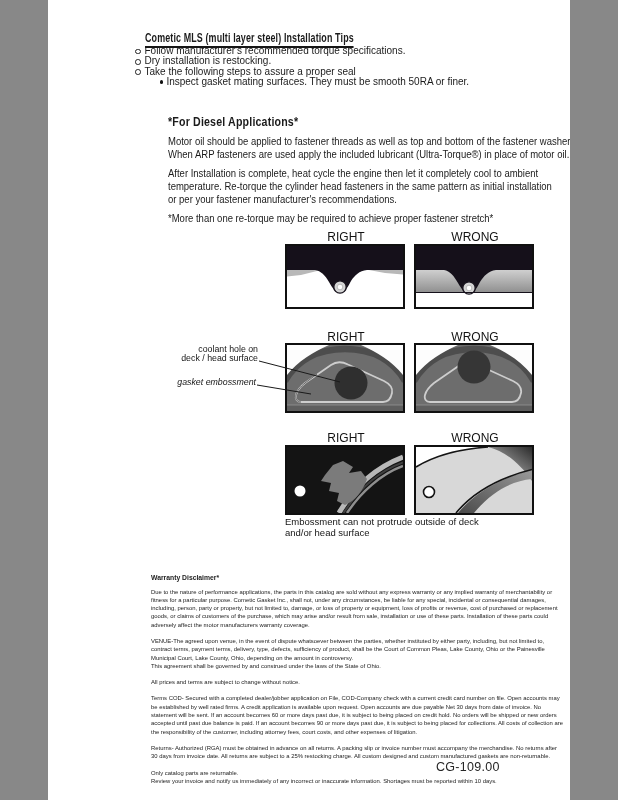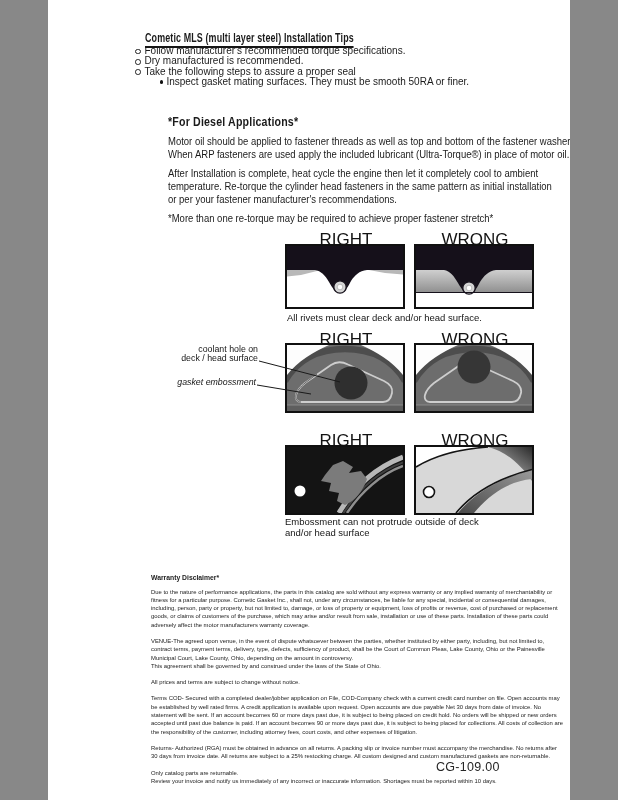--- a/index.html
+++ b/index.html
@@ -21,21 +21,21 @@
          margin:3px 3px 0 0;}
 
   
   .diesel{position:absolute;left:88px;top:115px;width:470px;margin-left:32px;}
   .diesel h2{margin:0 0 6px 0;font-size:12.5px;font-weight:bold;white-space:nowrap;
              transform:scaleX(.85);transform-origin:left top;letter-spacing:.2px;}
   .diesel p{margin:0 0 6px 0;font-size:10px;line-height:13px;white-space:pre-line;
             transform:scaleX(.95);transform-origin:left top;width:460px;}
 
   
-  .fig-label{position:absolute;width:122px;text-align:center;font-size:17px;color:#131313;}
+  .fig-label{position:absolute;width:122px;text-align:center;font-size:12px;color:#131313;}
   .fig-box{position:absolute;width:116px;border:2px solid #101010;background:#fff;}
   .fig-box svg{display:block;width:100%;height:100%;}
   .h1x{height:61px;} .h2x{height:66px;}
   .fig-caption{position:absolute;font-size:9.5px;line-height:11px;color:#151515;white-space:pre-line;}
 
   .ann{position:absolute;font-size:8.8px;line-height:9.3px;text-align:right;
        white-space:pre-line;color:#151515;width:102px;}
   .leaders{position:absolute;left:205px;top:352px;width:105px;height:48px;}
 
   
@@ -52,21 +52,21 @@
 
   <div class="title">Cometic MLS (multi layer steel) Installation Tips</div>
 
   <div class="bullets">
     <div class="brow">
       <span class="omark"></span>
       <span>Follow manufacturer's recommended torque specifications.</span>
     </div>
     <div class="brow">
       <span class="omark"></span>
-      <span>Dry manufactured is recommended.</span>
+      <span>Dry installation is restocking.</span>
     </div>
     <div class="brow">
       <span class="omark"></span>
       <span>Take the following steps to assure a proper seal</span>
     </div>
     <div class="brow sub">
       <span class="dmark"></span>
       <span>Inspect gasket mating surfaces.  They must be smooth 50RA or finer.</span>
     </div>
   </div>
@@ -103,21 +103,20 @@
         </linearGradient>
       </defs>
       <rect x="0" y="0" width="116" height="61" fill="#ffffff"></rect>
       <rect x="0" y="24" width="116" height="22.5" fill="url(#g1w)"></rect>
       <path d="M0,0 H116 V24 H80 C72,25 68,30 64,36 C60,44 57,47.5 53,47.5 C49,47.5 46,44 42,37 C38,30 34,25 28,24 H0 Z" fill="#15101a"></path>
       <circle cx="53" cy="42" r="6.2" fill="#d4d4d4" stroke="#15101a" stroke-width="1.3"></circle>
       <circle cx="53" cy="42" r="2.8" fill="#ffffff" stroke="#999999" stroke-width="0.6"></circle>
       <line x1="0" y1="46.5" x2="116" y2="46.5" stroke="#15101a" stroke-width="1.2"></line>
     </svg>
   </div>
-  <div class="fig-caption" style="left:239px;top:312px;">All rivets must clear deck and/or head surface.</div>
 
   <div class="fig-label" style="left:237px;top:330px;">RIGHT</div>
   <div class="fig-label" style="left:366px;top:330px;">WRONG</div>
 
   <div class="fig-box h2x" style="left:237px;top:343px;">
     <svg viewBox="0 0 116 66" preserveAspectRatio="none">
       <rect x="0" y="0" width="116" height="66" fill="#6d6d6d"></rect>
       <path d="M-2,36 C12,12 34,4 58,4 C82,4 104,12 118,36" fill="none" stroke="#4d4d4d" stroke-width="6.5"></path>
       <path d="M0,0 H42 C26,7 11,16 0,30 Z" fill="#fdfdfd"></path>
       <path d="M116,0 H74 C90,7 105,16 116,30 Z" fill="#fdfdfd"></path>

